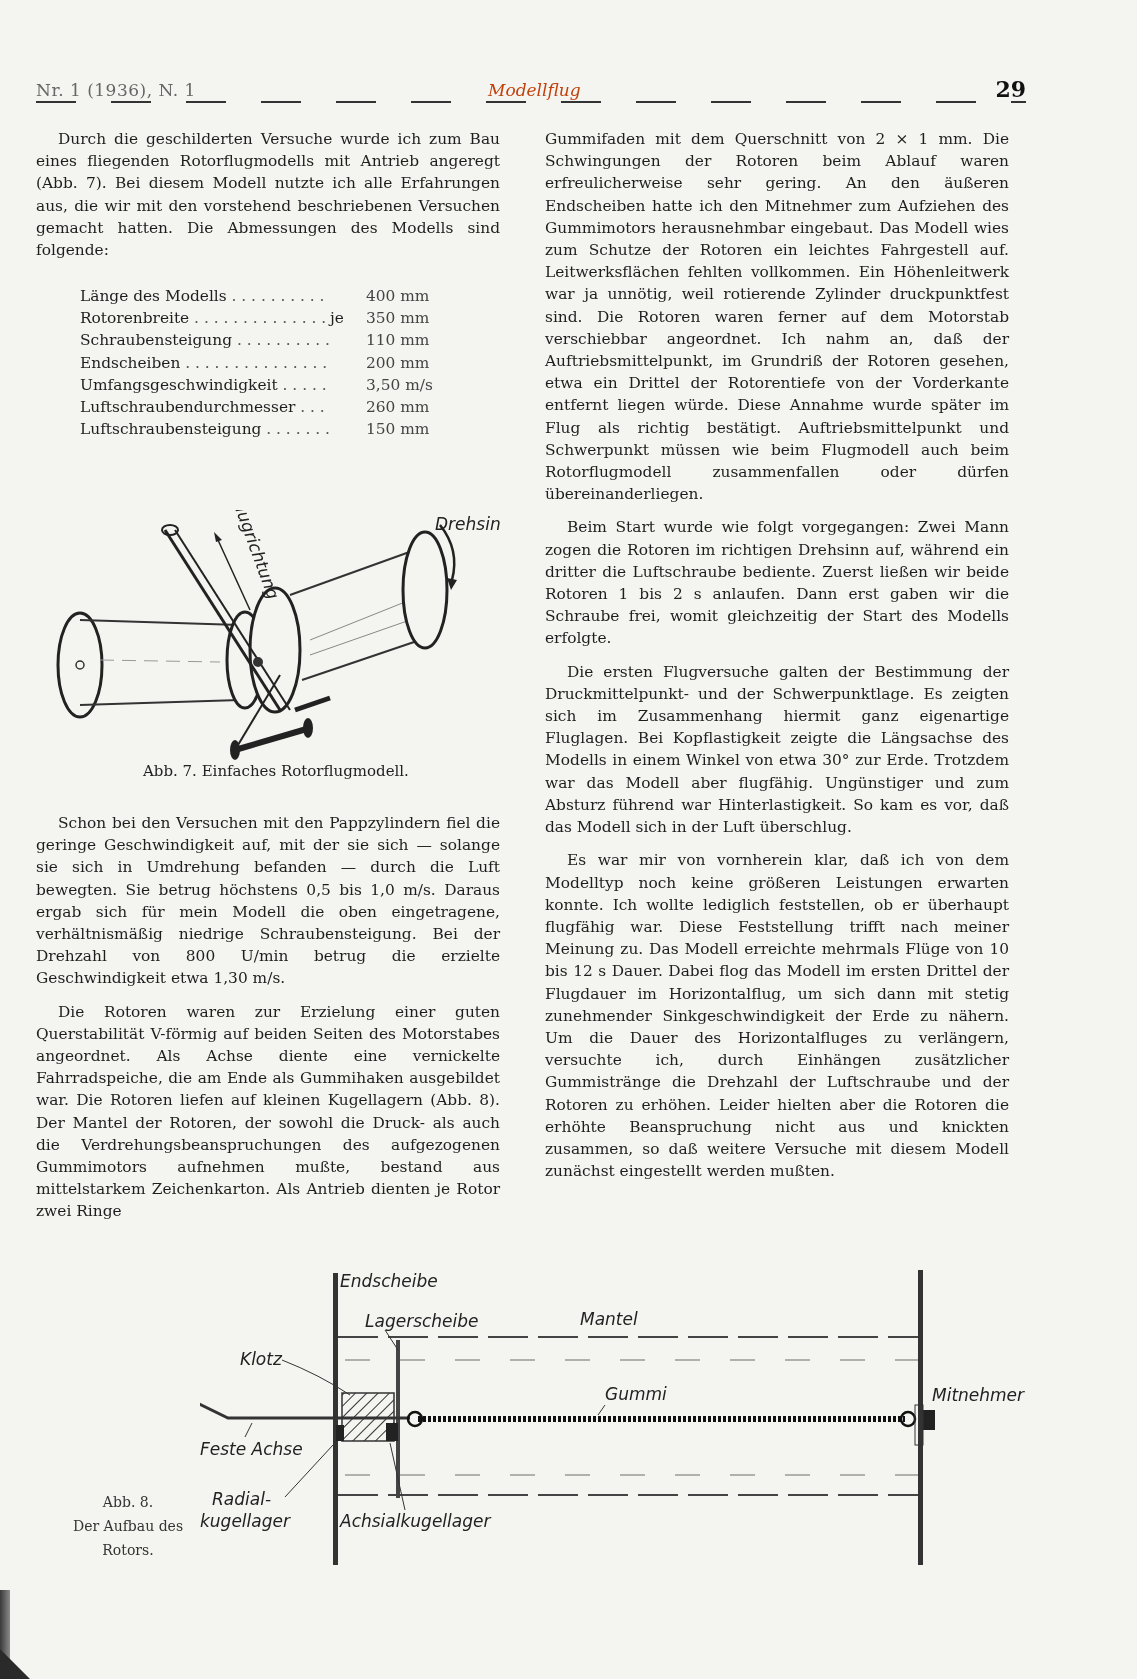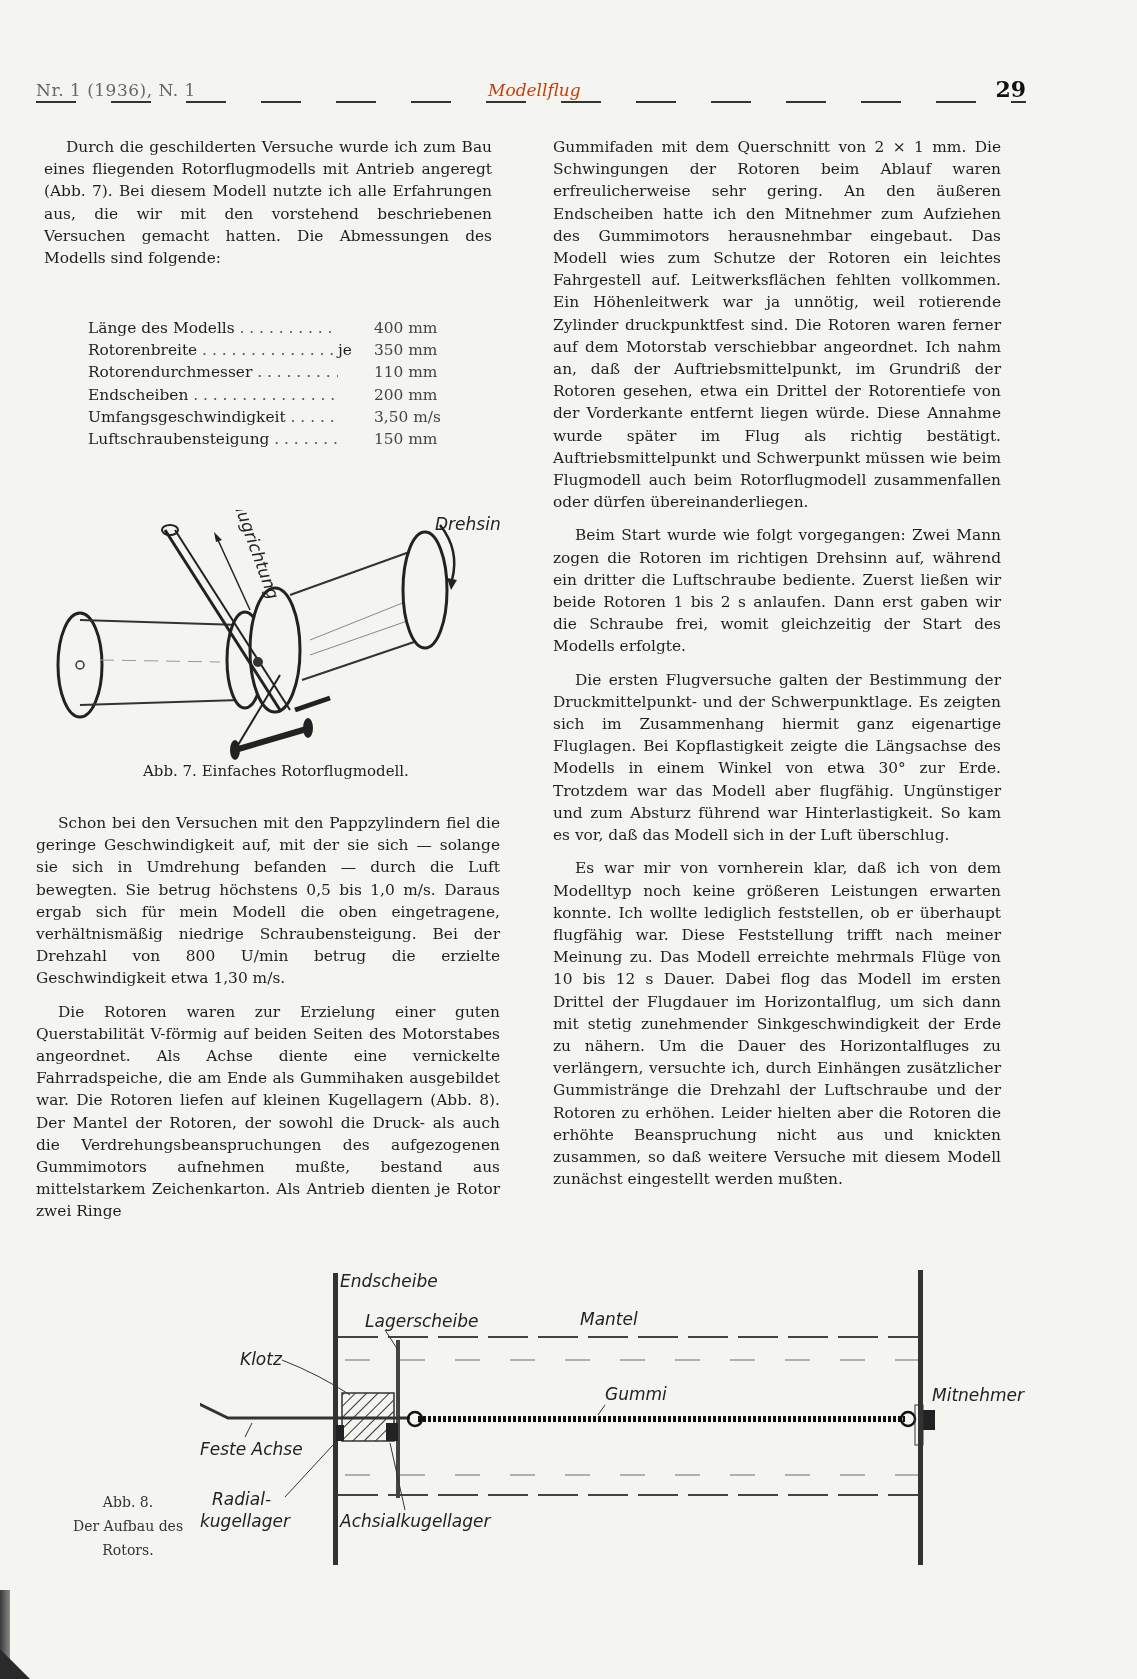--- a/index.html
+++ b/index.html
@@ -27,25 +27,25 @@
     position: absolute; left: 36px; top: 101px; width: 990px; height: 2px;
     background: repeating-linear-gradient(90deg, #333 0 40px, transparent 40px 75px);
   }
   .col {
     position: absolute; top: 128px; width: 464px;
     font-size: 15.4px; line-height: 22.2px; text-align: justify;
     font-family: "DejaVu Serif", serif;
   }
   .col-left { left: 36px; }
   .col-right { left: 545px; }
-  .col p { margin: 8px; text-indent: 22px; hyphens: manual; }
+  .col p { margin: 0; text-indent: 22px; hyphens: manual; }
   .col p + p { margin-top: 11px; }
   .noindent { text-indent: 0 !important; }
 
-  .specs { position: absolute; left: 88px; top: 285px; width: 400px; font-size: 15.4px; line-height: 22.2px; margin-top: 32px; }
+  .specs { position: absolute; left: 80px; top: 285px; width: 400px; font-size: 15.4px; line-height: 22.2px; }
   .spec-row { display: flex; height: 22.2px; }
   .spec-label { width: 250px; white-space: nowrap; overflow: hidden; }
   .spec-label::after { content: " . . . . . . . . . . . . . . . . . . . . ."; color: #555; }
   .spec-prefix { width: 30px; padding-right: 6px; }
   .spec-value { width: 110px; color: #444; }
 
   .fig7 { position: absolute; left: 40px; top: 510px; width: 460px; height: 255px; }
   .fig7-caption { position: absolute; left: 115px; top: 762px; font-size: 15px; color: #222; margin-left: 28px; }
 
   .col-left-2 { position: absolute; left: 36px; top: 812px; width: 464px; font-size: 15.4px; line-height: 22.2px; text-align: justify; }
@@ -79,33 +79,38 @@
     <span class="spec-label">Länge des Modells</span>
     <span class="spec-prefix"></span>
     <span class="spec-value">400 mm</span>
   </div>
   <div class="spec-row">
     <span class="spec-label">Rotorenbreite</span>
     <span class="spec-prefix">je</span>
     <span class="spec-value">350 mm</span>
   </div>
   <div class="spec-row">
-    <span class="spec-label">Rotorendurchmesser</span>
+    <span class="spec-label">Schraubensteigung</span>
     <span class="spec-prefix"></span>
     <span class="spec-value">110 mm</span>
   </div>
   <div class="spec-row">
     <span class="spec-label">Endscheiben</span>
     <span class="spec-prefix"></span>
     <span class="spec-value">200 mm</span>
   </div>
   <div class="spec-row">
     <span class="spec-label">Umfangsgeschwindigkeit</span>
     <span class="spec-prefix"></span>
     <span class="spec-value">3,50 m/s</span>
+  </div>
+  <div class="spec-row">
+    <span class="spec-label">Luftschraubendurchmesser</span>
+    <span class="spec-prefix"></span>
+    <span class="spec-value">260 mm</span>
   </div>
   <div class="spec-row">
     <span class="spec-label">Luftschraubensteigung</span>
     <span class="spec-prefix"></span>
     <span class="spec-value">150 mm</span>
   </div>
 </div>
 
 <svg class="fig7" viewBox="0 0 460 255">
 

